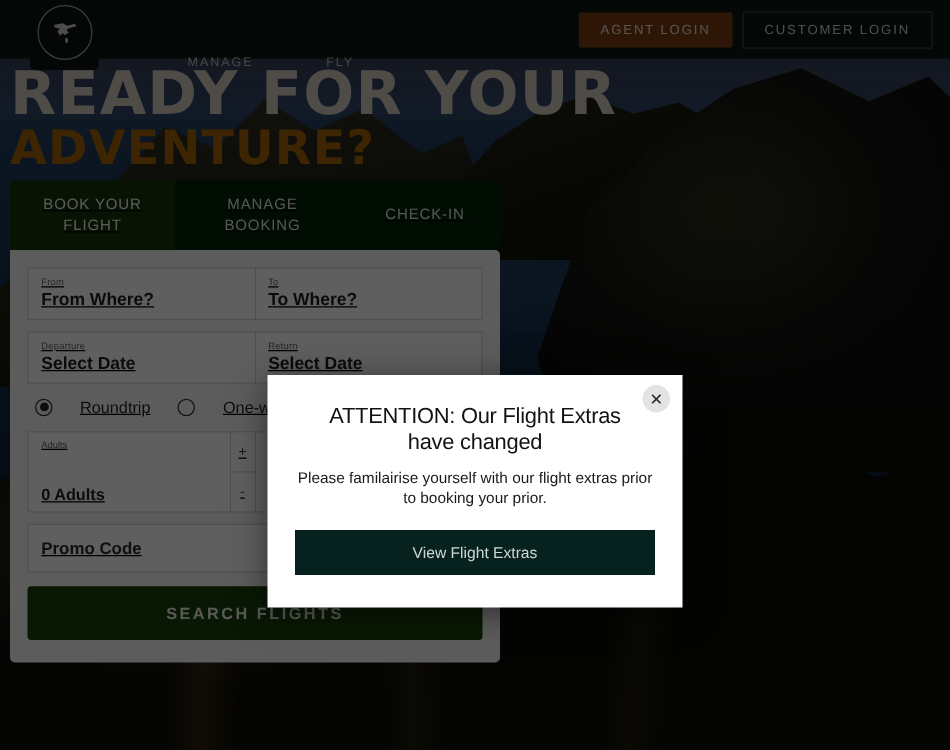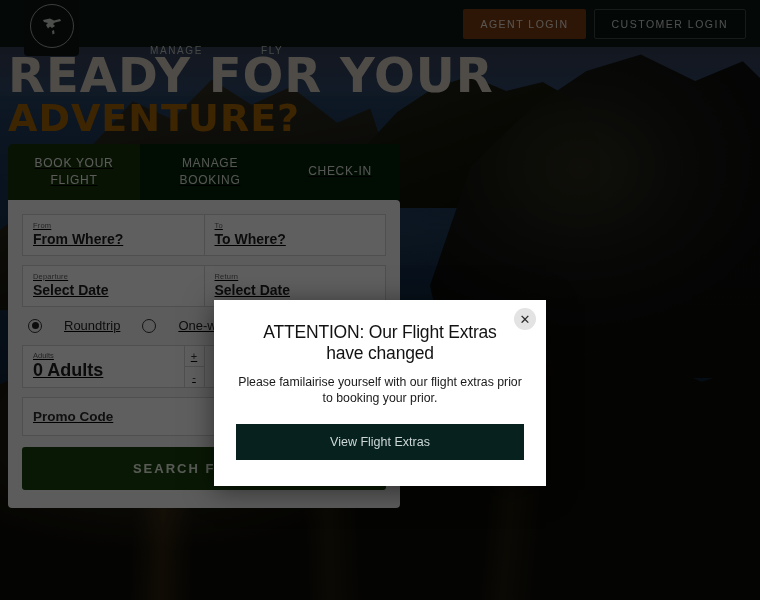--- a/index.html
+++ b/index.html
@@ -120,21 +120,21 @@
     display: flex; gap: 58px;
     z-index: 22;
   }
   .nav-item {
     font-size: 10px; letter-spacing: 1.6px; color: #b9bdb6;
     text-transform: uppercase; white-space: nowrap;
   }
 
   .header-actions {
     position: absolute; right: 14px; top: 9px;
-    display: flex; gap: 8px;
+    display: flex; gap: 8px; align-items: center;
   }
   .btn-agent {
     background: #7a3a12;
     color: #e8ddd2;
     border: none;
     padding: 8px 17px;
     font-size: 10.5px; letter-spacing: 1.5px;
     font-family: "Liberation Sans", sans-serif;
     cursor: pointer;
     border-radius: 2px;
@@ -219,21 +219,21 @@
   .radio-dot.on::after { content: ""; width: 7px; height: 7px; border-radius: 50%; background: #222; }
   .radio-label { font-size: 13px; color: #1f1f1f; }
 
   .pax-row { display: flex; margin-bottom: 9px; }
   .pax {
     flex: 1; border: 1px solid #cfcfcf; background: #fafafa;
     padding: 5px 10px 6px 10px; min-height: 39px;
   }
   .pax + .stepper + .pax { border-left: none; }
   .pax-label { font-size: 7.5px; color: #5d5d5d; }
-  .pax-value { font-size: 18px; color: #1d1d1d; font-weight: bold; }
+  .pax-value { font-size: 13px; color: #1d1d1d; font-weight: bold; margin-top: 28px; }
   .stepper {
     width: 20px; border: 1px solid #cfcfcf; border-left: none;
     display: flex; flex-direction: column;
   }
   .stepper-btn {
     flex: 1; display: flex; align-items: center; justify-content: center;
     font-size: 11px; color: #333; background: #fafafa; cursor: pointer;
   }
   .stepper-btn + .stepper-btn { border-top: 1px solid #cfcfcf; }
 

